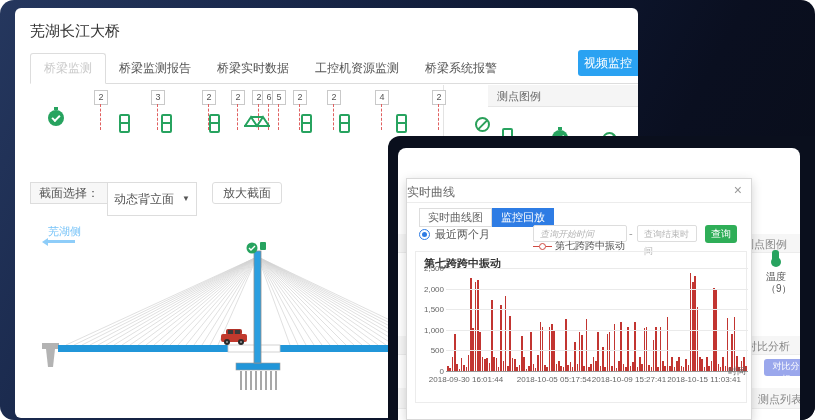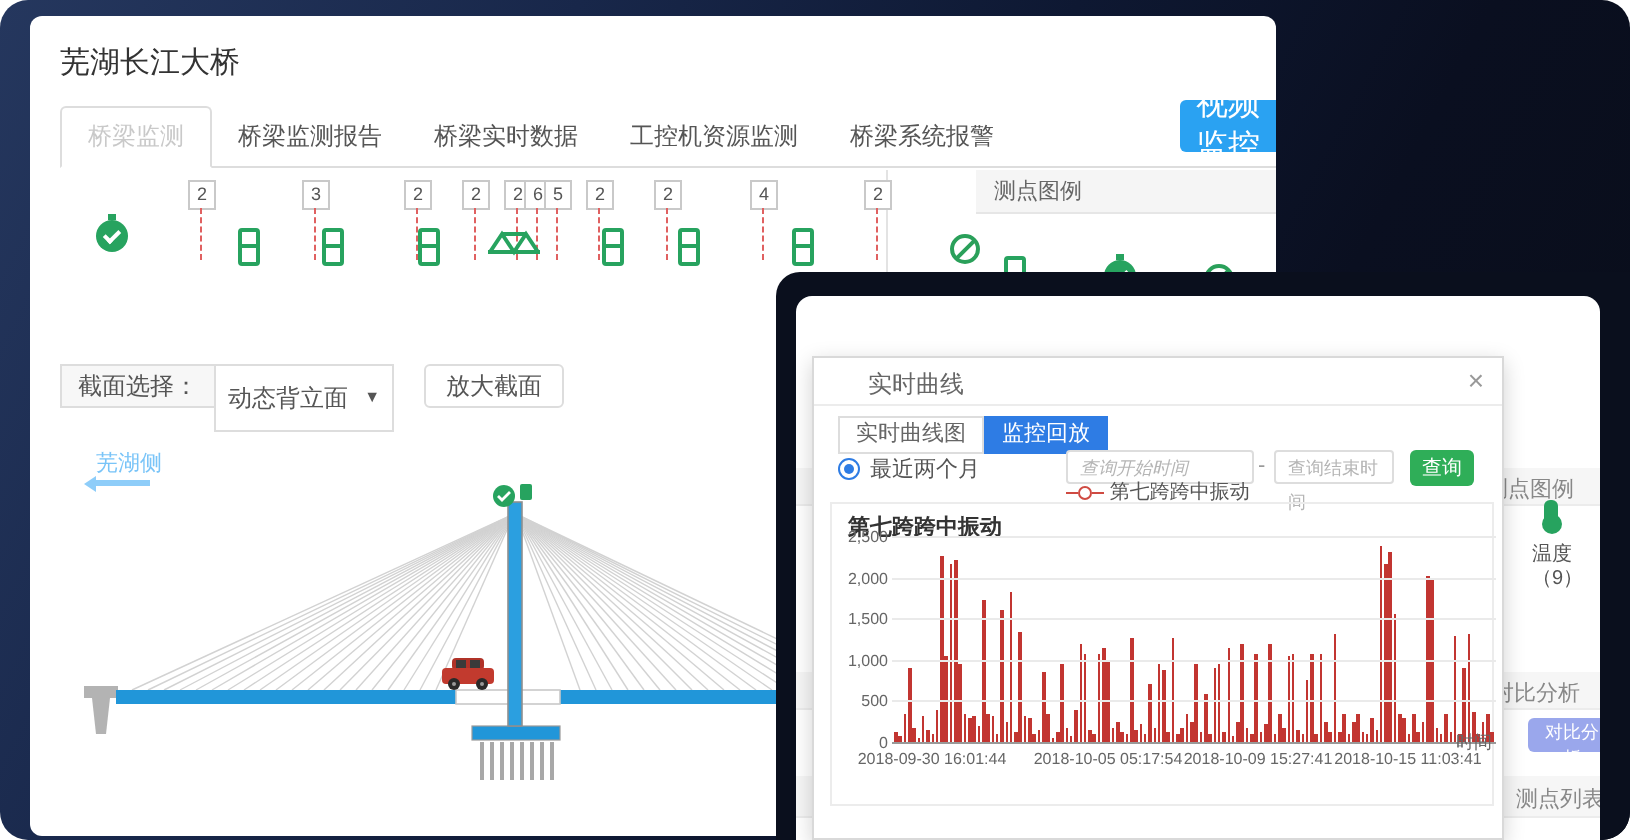--- a/index.html
+++ b/index.html
@@ -8,22 +8,22 @@
     background:linear-gradient(118deg,#25375e 0%,#18274a 28%,#0e1832 52%,#0a0f20 72%,#090d18 100%);}
   
   .main-window{position:absolute;left:15px;top:8px;width:623px;height:410px;
     background:#fff;border-radius:6px;z-index:1;overflow:hidden;}
   .win-title{position:absolute;left:15px;top:14px;font-size:15px;color:#333;}
   .tabbar{position:absolute;left:15px;top:48px;right:0;height:27px;border-bottom:1px solid #ddd;
     display:flex;align-items:flex-end;}
   .tab{font-size:12px;color:#555;padding:6px 13px;cursor:pointer;white-space:nowrap;}
   .tab.active{color:#c9c9c9;background:#fff;border:1px solid #ddd;border-bottom:1px solid #fff;
     border-radius:3px 3px 0 0;margin-bottom:-1px;}
-  .video-btn{position:absolute;right:0;top:42px;width:48px;height:26px;background:#2aa2f2;color:#fff;
-    font-size:16px;border:none;border-radius:3px 0 0 3px;display:flex;align-items:center;justify-content:center;cursor:pointer;}
+  .video-btn{position:absolute;right:0;top:42px;width:60px;height:26px;background:#2aa2f2;color:#fff;
+    font-size:12px;border:none;border-radius:3px 0 0 3px;display:flex;align-items:center;justify-content:center;cursor:pointer;}
   
   .sensor-strip{position:absolute;left:0;top:76px;right:0;height:62px;}
   .badge{position:absolute;top:6px;width:12px;height:13px;border:1px solid #c9c9c9;background:#fff;
     font-size:9px;color:#555;text-align:center;line-height:13px;}
   .dash{position:absolute;top:20px;height:26px;border-left:1px dashed #e06060;}
   .chain{position:absolute;top:30px;width:9px;height:14px;}
   .chain span{display:block;width:7px;height:7px;border:2px solid #27a35f;border-radius:2px;background:#fff;}
   .chain span+span{margin-top:-3px;}
   .stopwatch{position:absolute;left:33px;top:26px;width:16px;height:16px;background:#27a35f;border-radius:50%;}
   .stopwatch:before{content:"";position:absolute;left:6px;top:-3px;width:4px;height:3px;background:#27a35f;}
@@ -57,21 +57,21 @@
   .bw-row span{position:absolute;font-size:11px;color:#888;top:3px;white-space:nowrap;}
   .thermo{position:absolute;left:374px;top:102px;width:7px;height:13px;background:#27a35f;border-radius:3px;}
   .thermo:after{content:"";position:absolute;left:-1.5px;bottom:-4px;width:10px;height:10px;background:#27a35f;border-radius:50%;}
   .thermo-label,.thermo-count{position:absolute;font-size:10px;color:#555;left:368px;white-space:nowrap;}
   .compare-btn{position:absolute;left:366px;top:211px;width:44px;height:17px;background:#9aa7ec;color:#fff;
     border:none;border-radius:3px;font-size:9px;cursor:pointer;}
   
   .modal{position:absolute;left:406px;top:178px;width:346px;height:242px;background:#fff;
     border:1px solid #d9d9d9;box-shadow:0 3px 10px rgba(0,0,0,.18);z-index:4;box-sizing:border-box;}
   .modal-header{height:23px;border-bottom:1px solid #ececec;position:relative;}
-  .modal-title{position:absolute;left:27px;top:5px;font-size:12px;color:#666;}
+  .modal-title{position:absolute;left:0;top:5px;font-size:12px;color:#666;}
   .modal-close{position:absolute;right:9px;top:3px;font-size:14px;color:#999;cursor:pointer;line-height:16px;}
   .modal-tabs{position:absolute;left:12px;top:29px;display:flex;}
   .mtab{font-size:11px;padding:2px 8px;border:1px solid #ddd;color:#666;background:#fff;cursor:pointer;line-height:13px;}
   .mtab.active{background:#2e7ce4;border-color:#2e7ce4;color:#fff;}
   .filter-row{position:absolute;left:0;top:46px;right:0;height:20px;font-size:11px;color:#555;}
   .radio{position:absolute;left:12px;top:4px;width:9px;height:9px;border:1px solid #2e7ce4;border-radius:50%;}
   .radio:after{content:"";position:absolute;left:2px;top:2px;width:5px;height:5px;border-radius:50%;background:#2e7ce4;}
   .radio-label{position:absolute;left:28px;top:2px;}
   .time-input{position:absolute;top:0;height:17px;border:1px solid #ddd;border-radius:2px;background:#fff;
     font-size:9px;color:#b5b5b5;line-height:17px;padding-left:6px;box-sizing:border-box;cursor:text;}

